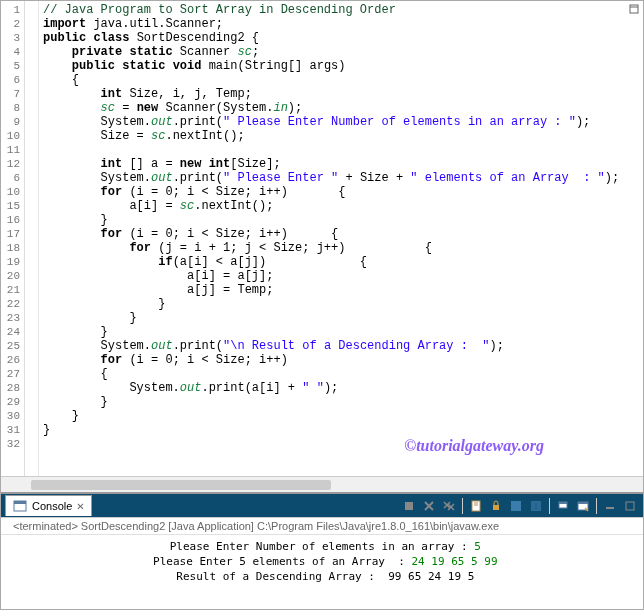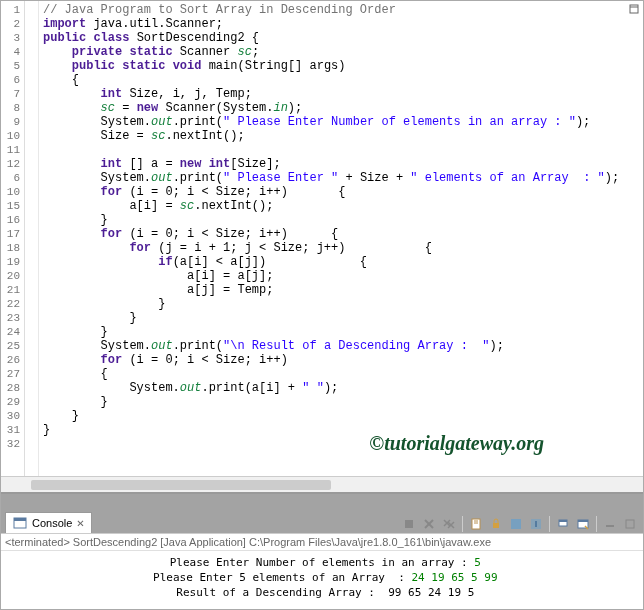--- a/index.html
+++ b/index.html
@@ -4,39 +4,39 @@
   <style>
     * { margin: 0; padding: 0; box-sizing: border-box; }
     body { font-family: Consolas, 'Courier New', monospace; font-size: 12px; background: #fff; width: 644px; height: 610px; overflow: hidden; border: 1px solid #aaa; }
     .editor { height: 475px; display: flex; background: #fff; overflow: hidden; }
     .gutter { background: #fff; border-right: 1px solid #ddd; text-align: right; padding: 2px 4px 2px 2px; color: #787878; font-size: 11px; min-width: 24px; user-select: none; }
     .gutter div { height: 14px; line-height: 14px; }
     .marker-col { width: 14px; border-right: 1px solid #e8e8e8; background: #fff; }
     .marker-col div { height: 14px; }
     .code { flex: 1; padding: 2px 0; overflow: auto; }
     .code-line { height: 14px; line-height: 14px; white-space: pre; padding-left: 4px; }
-    .comment { color: #737373; }
-    .keyword { color: #4c1d95; font-weight: bold; }
+    .comment { color: #14532d; }
+    .keyword { color: #000000; font-weight: bold; }
     .string { color: #2a00ff; }
     .static-field { color: #15803d; font-style: italic; }
     .scrollbar-h { height: 16px; background: #f0f0f0; border-top: 1px solid #ccc; position: relative; }
     .scrollbar-h::before { content: ''; position: absolute; left: 30px; width: 300px; height: 10px; top: 3px; background: #ccc; border-radius: 2px; }
     .console-wrap { border-top: 2px solid #999; background: #fff; }
-    .console-tabs { display: flex; align-items: flex-end; background: #a3a3a3; border-bottom: 1px solid #ccc; height: 40px; padding: 0 4px; }
+    .console-tabs { display: flex; align-items: center; background: #0c4a6e; border-bottom: 1px solid #ccc; height: 24px; padding: 0 4px; }
     .console-tab { display: flex; align-items: center; gap: 4px; padding: 2px 6px; background: #fff; border: 1px solid #999; border-bottom: none; font-size: 11px; font-family: 'Segoe UI', Tahoma, sans-serif; }
     .console-icon { width: 16px; height: 16px; display: inline-flex; align-items: center; justify-content: center; }
     .tab-close { color: #666; font-size: 10px; }
     .toolbar { margin-left: auto; display: flex; gap: 2px; align-items: center; }
     .tb-btn { width: 18px; height: 18px; display: inline-flex; align-items: center; justify-content: center; cursor: pointer; }
     .tb-sep { width: 1px; height: 16px; background: #ccc; margin: 0 2px; }
-    .console-status { font-size: 11px; padding: 2px 4px; font-family: 'Segoe UI', Tahoma, sans-serif; color: #666; border-bottom: 1px solid #e0e0e0; }
+    .console-status { font-size: 11px; padding: 2px 12px; font-family: 'Segoe UI', Tahoma, sans-serif; color: #666; border-bottom: 1px solid #e0e0e0; }
     .console-out { padding: 4px 8px; font-family: Consolas, monospace; font-size: 11px; }
     .console-out div { line-height: 15px; white-space: pre; text-align: center; }
     .input-text { color: #008000; }
-    .watermark { position: absolute; bottom: 155px; right: 100px; color: #14532d; font-style: italic; font-weight: bold; font-family: Georgia, serif; font-size: 20px; pointer-events: none; }
+    .watermark { position: absolute; bottom: 155px; right: 100px; color: #8b5cf6; font-style: italic; font-weight: bold; font-family: Georgia, serif; font-size: 16px; pointer-events: none; }
     .minimize-icon { position: absolute; top: 3px; right: 4px; width: 12px; height: 12px; }
   </style>
 </head>
 <body>
 
 <div class="editor">
   <div class="gutter" id="gutter">
       <div>1</div>
       <div>2</div>
       <div>3</div>

